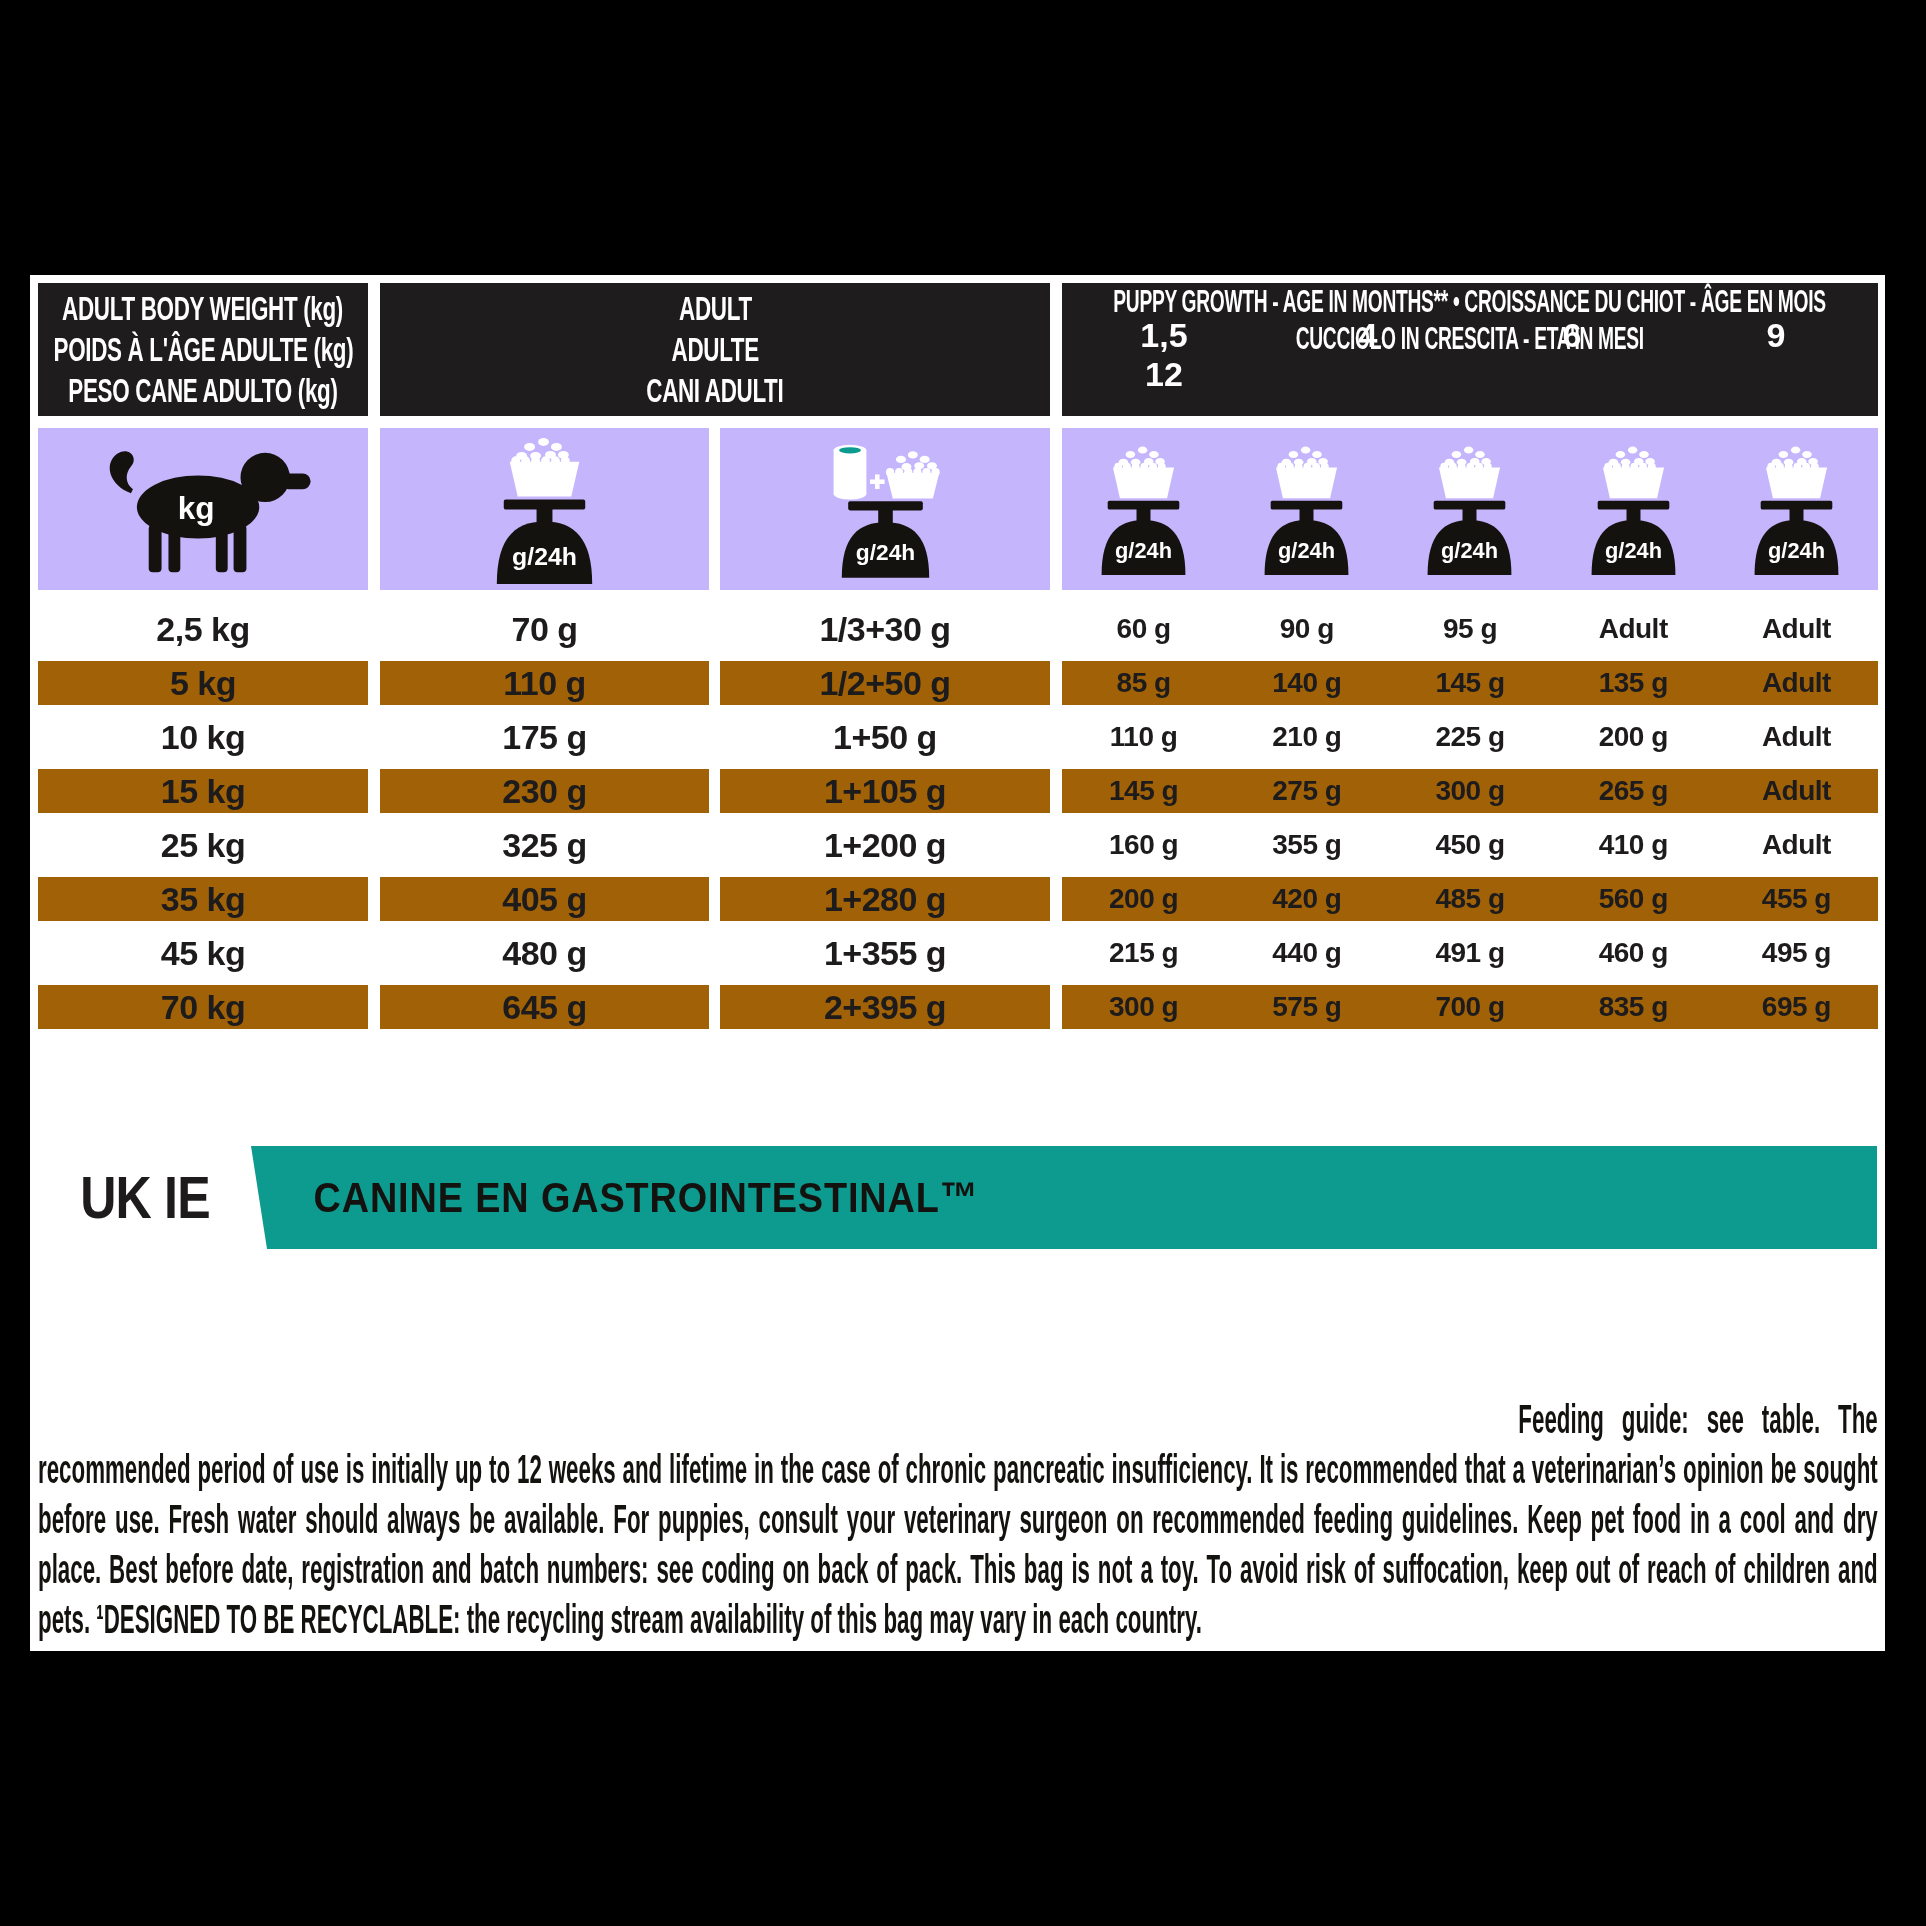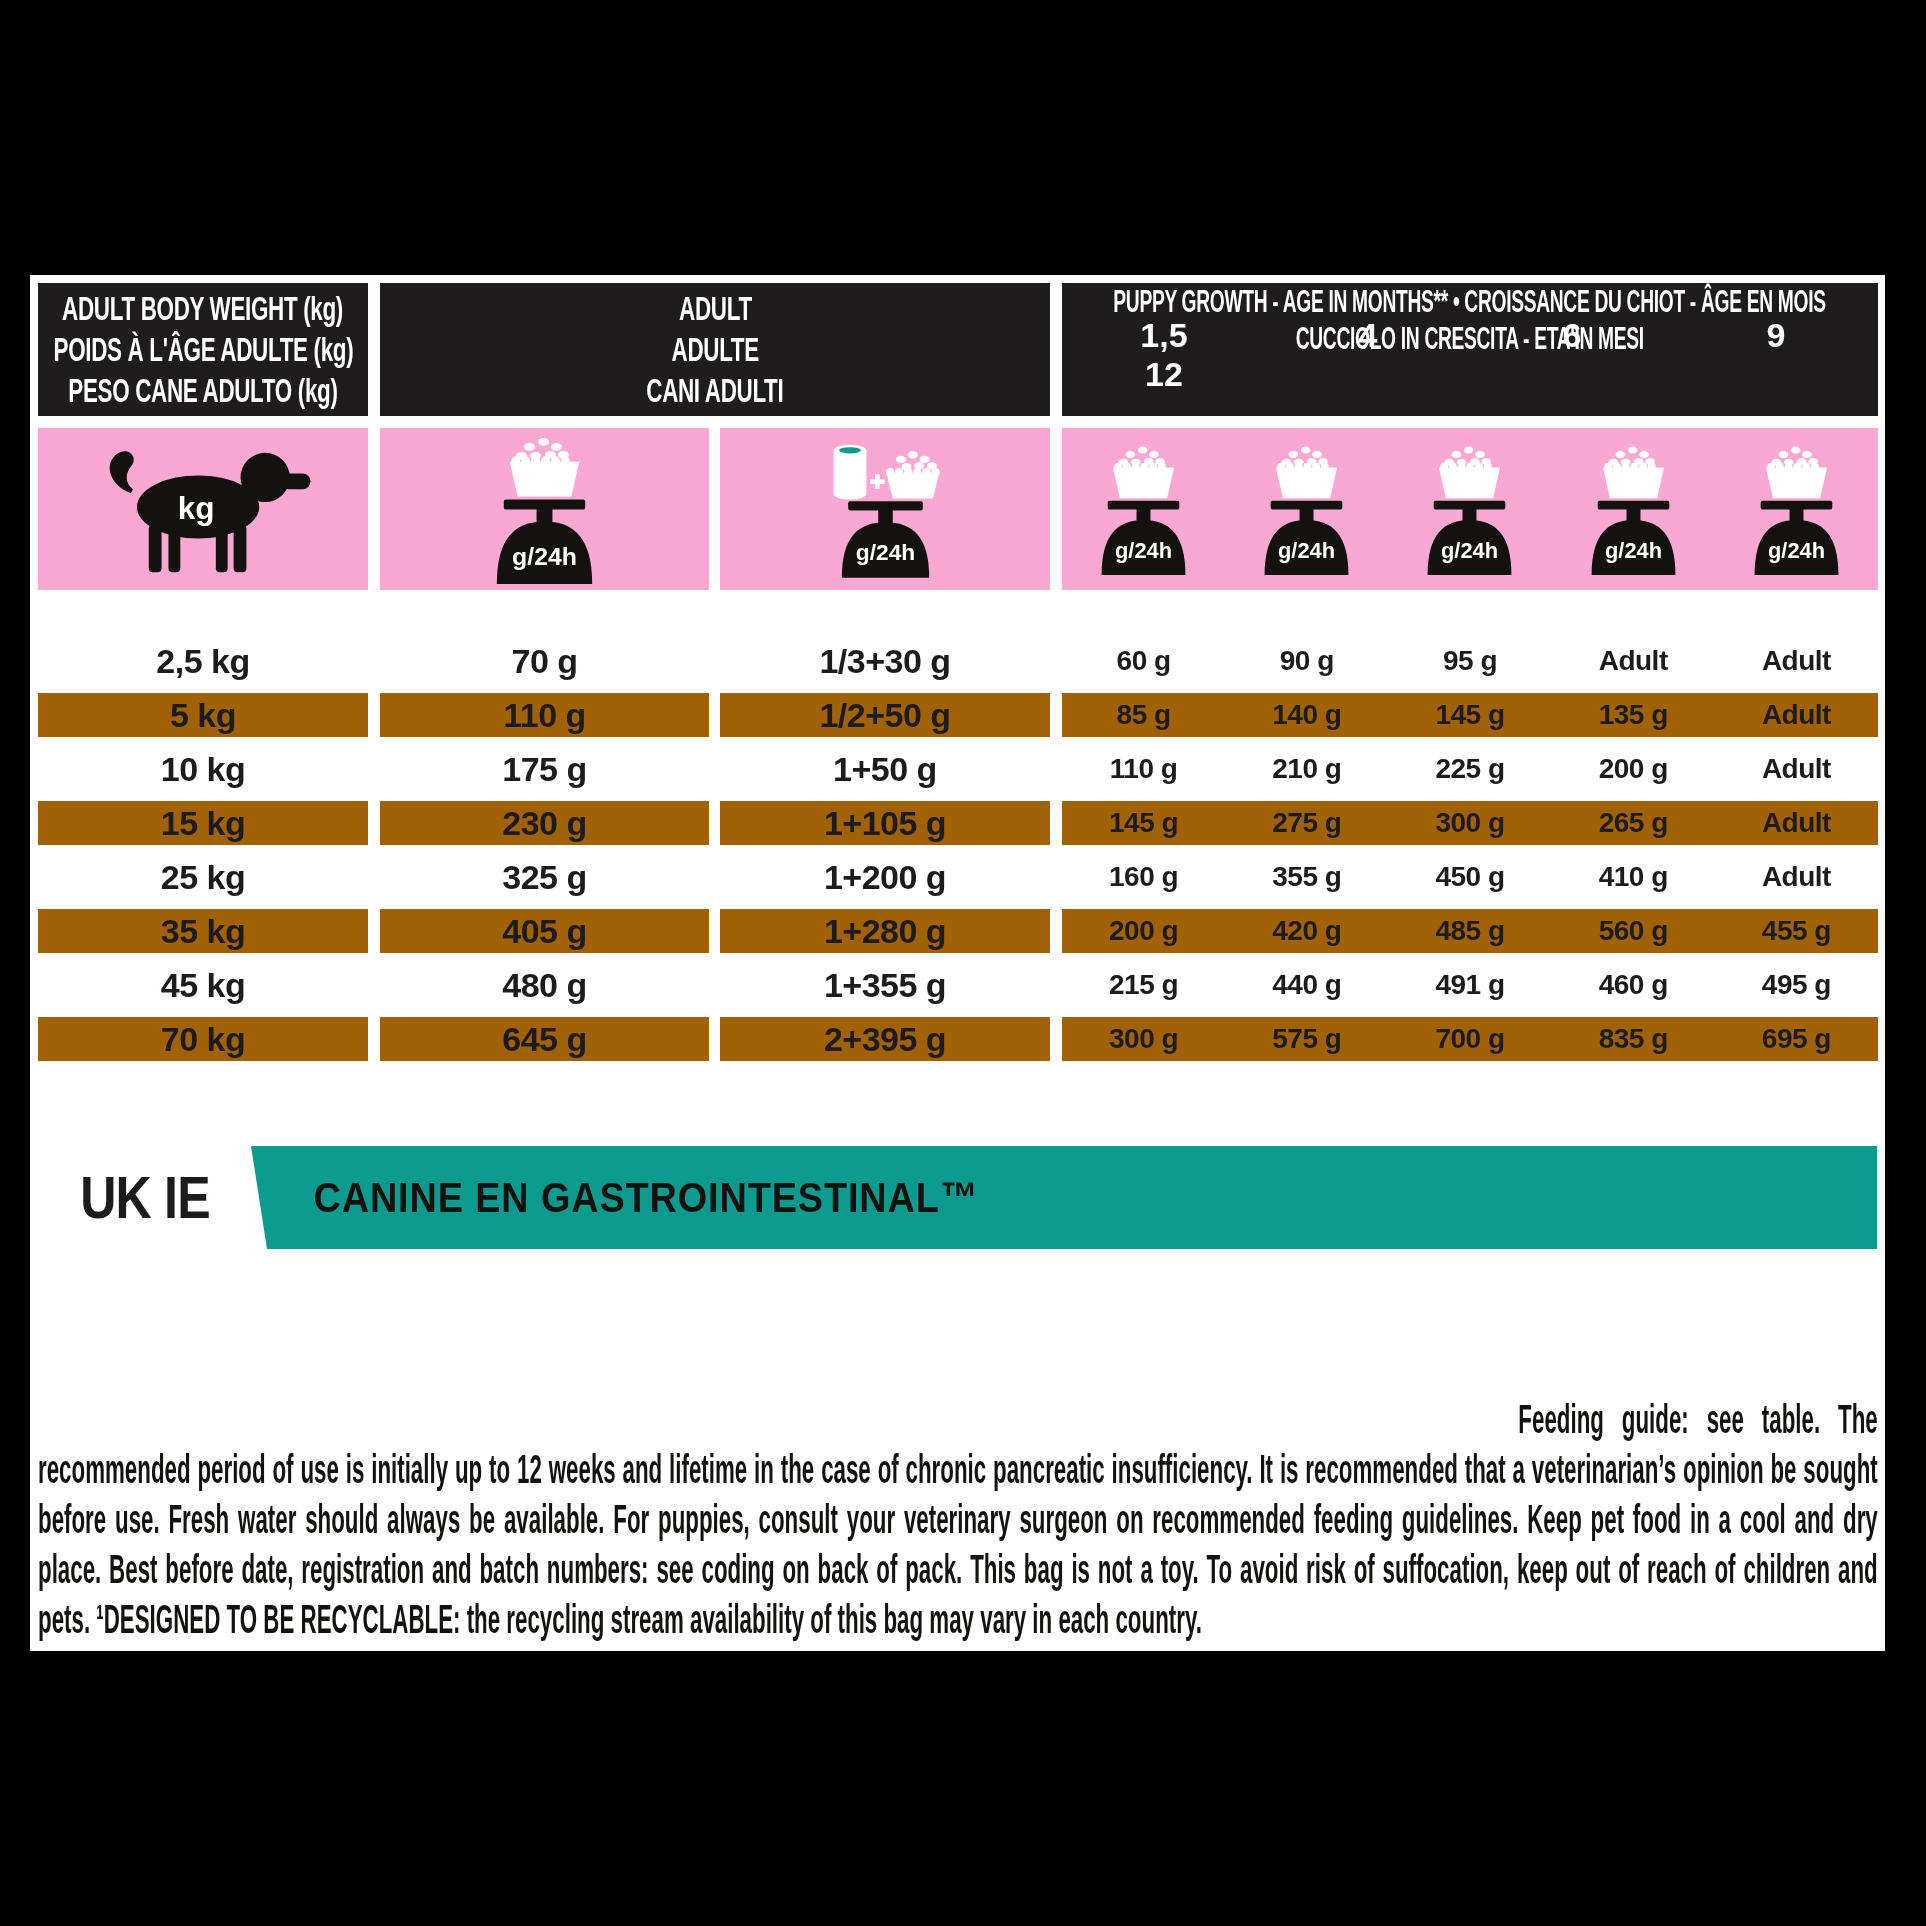--- a/index.html
+++ b/index.html
@@ -21,27 +21,27 @@
         display:flex;flex-direction:column;align-items:center;justify-content:center;}
   .hsq{transform:scaleX(0.68);white-space:nowrap;text-align:center;
        font-weight:700;font-size:33px;line-height:41px;letter-spacing:-0.5px;}
   .hbox.c3{justify-content:flex-start;box-sizing:border-box;}
   .hbox.c3 .hsq{transform:scaleX(0.62);font-size:31px;line-height:37px;}
   .ages{position:absolute;bottom:22px;left:0;width:100%;display:grid;grid-template-columns:repeat(4,1fr);margin-top:44px;}
   .ages span{text-align:center;font-weight:700;font-size:34px;}
 
   
   .icon-row{position:absolute;top:145px;left:0;width:100%;height:162px;}
-  .icell{position:absolute;top:0;height:162px;background:#f9a8d4;
+  .icell{position:absolute;top:0;height:162px;background:#c4b5fd;
          display:flex;align-items:center;justify-content:center;}
   .icell.c3{display:grid;grid-template-columns:repeat(5,1fr);align-items:center;justify-items:center;}
   .icell svg{display:block;}
 
   
-  #rows{position:absolute;top:319px;left:0;width:100%;margin-top:32px;}
+  #rows{position:absolute;top:319px;left:0;width:100%;}
   .drow{position:relative;height:54px;}
   .dcell{position:absolute;top:5px;height:44px;display:flex;align-items:center;justify-content:center;
          font-size:34px;font-weight:700;letter-spacing:-0.5px;}
   .dcell.band{background:#a16207;}
   .pgrid{display:grid;grid-template-columns:repeat(5,1fr);}
   .pgrid div{display:flex;align-items:center;justify-content:center;font-size:28px;font-weight:700;letter-spacing:-0.5px;}
 
   
   .banner{position:absolute;top:863px;left:0;width:100%;height:103px;}
   .ukie{position:absolute;left:8px;top:0;width:198px;height:103px;display:flex;align-items:center;justify-content:center;

